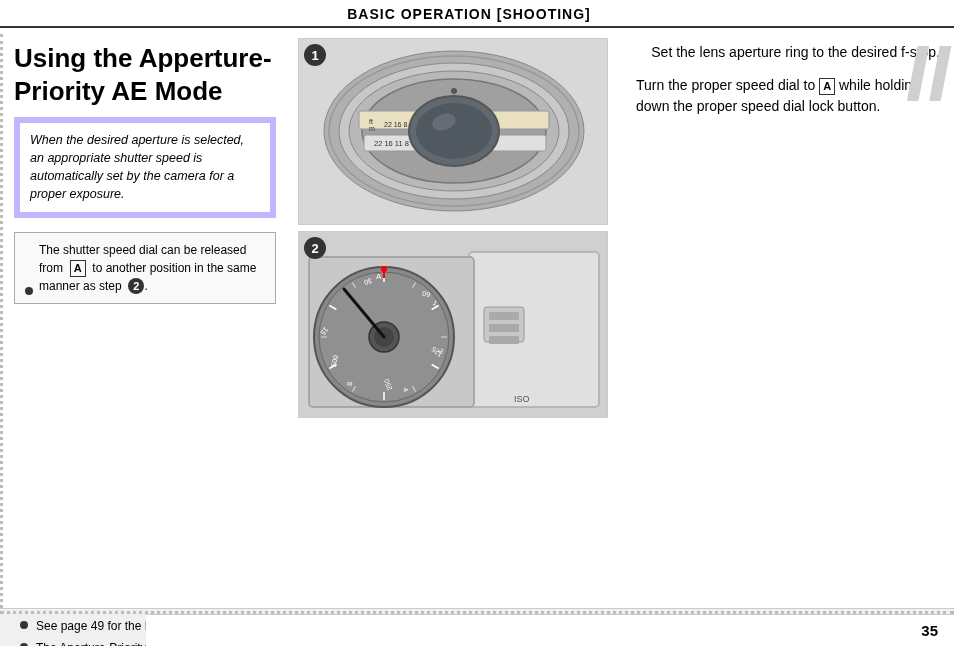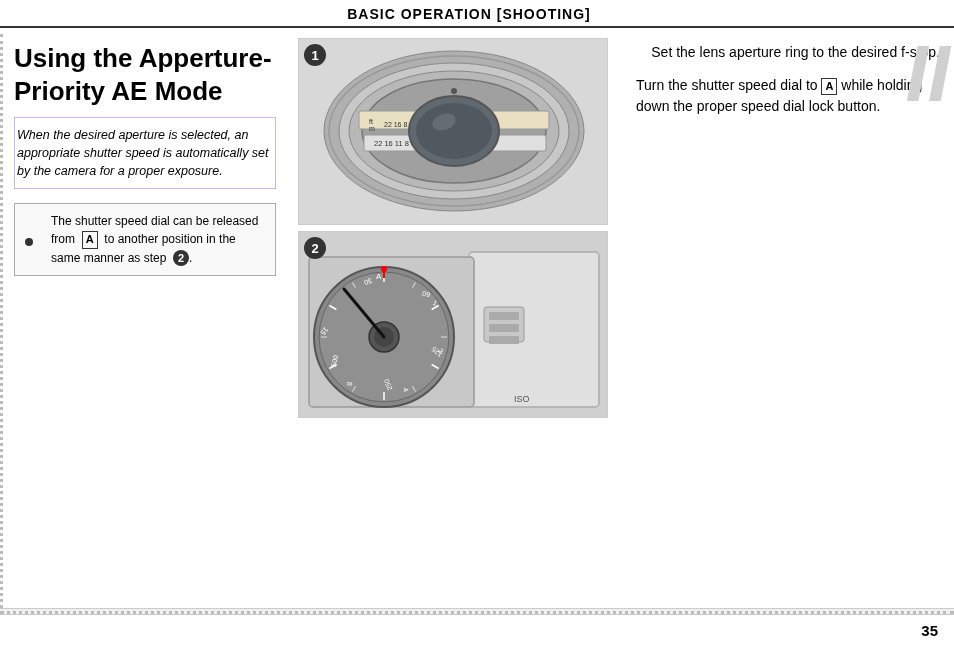--- a/index.html
+++ b/index.html
@@ -39,40 +39,40 @@
     }
 
     .section-title {
       font-size: 26px;
       font-weight: bold;
       line-height: 1.25;
       margin-bottom: 10px;
     }
 
     .italic-box {
-      border: 1px solid #c4b5fd;
-      padding: 8px 2px;
+      border: 6px solid #c4b5fd;
+      padding: 8px 10px;
       font-style: italic;
       font-size: 12.5px;
       line-height: 1.45;
       margin-bottom: 14px;
     }
 
     .note-box {
       border: 1px solid #aaa;
       padding: 8px 10px;
       font-size: 12px;
       line-height: 1.5;
       background: #f9f9f9;
     }
 
     .note-box .bullet {
       display: flex;
-      align-items: center;
-      gap: 18px;
+      align-items: flex-end;
+      gap: 6px;
     }
 
     .bullet-dot {
       width: 8px;
       height: 8px;
       border-radius: 50%;
       background: #333;
       flex-shrink: 0;
       margin-top: 4px;
     }
@@ -175,21 +175,21 @@
       background: #333;
       flex-shrink: 0;
       margin-top: 4px;
     }
 
     
     .page-footer {
       position: absolute;
       bottom: 0;
       right: 0;
-      width: 954px;
+      width: 808px;
       height: 32px;
       display: flex;
       align-items: center;
       justify-content: flex-end;
       padding-right: 16px;
       border-top: 1px solid #ccc;
       background: #fff;
     }
 
     .page-number {
@@ -365,21 +365,21 @@
       </div>
     </div>
 
   </div>
 
   <div class="right-panel">
 
     <p class="step-desc">Set the lens aperture ring to the desired f-stop.</p>
 
     <p class="step-desc-2">
-      <span>Turn the shutter speed dial to</span>&nbsp;<span class="badge">A</span>&nbsp;<span>while holding down the proper speed dial lock button.</span>
+      <span>Turn the proper speed dial to</span>&nbsp;<span class="badge">A</span>&nbsp;<span>while holding down the proper speed dial lock button.</span>
     </p>
 
   </div>
 
 </div>
 
 <div class="bottom-notes">
   <div class="bottom-note-item">
     <span class="bottom-bullet"></span>
     <span>See page 49 for the Metered Manual Mode.</span>

